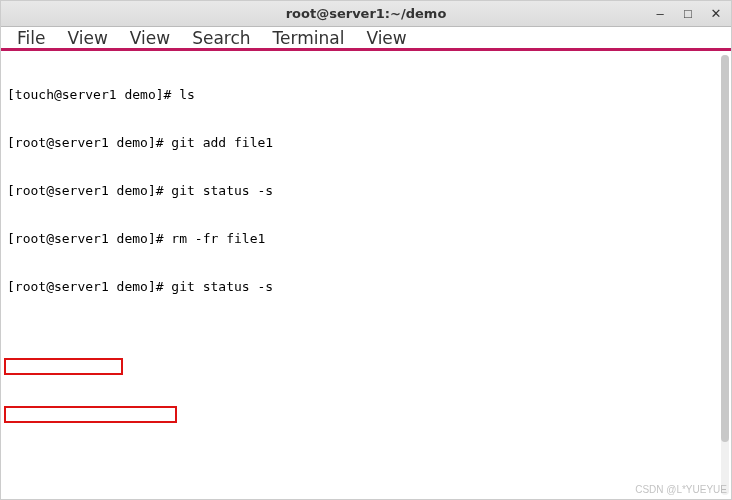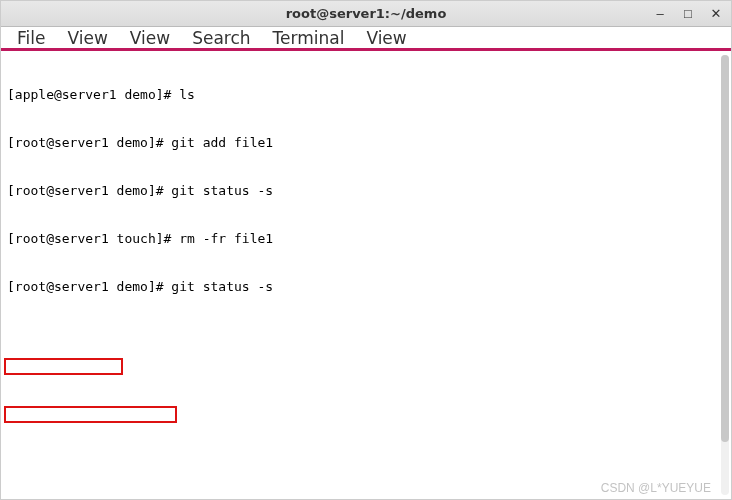--- a/index.html
+++ b/index.html
@@ -94,25 +94,25 @@
       position: absolute;
       left: 0;
       right: 0;
       top: 0;
       height: 88%;
       background: #c8c8c8;
       border-radius: 4px;
     }
     .watermark {
       position: absolute;
-      right: 20px;
+      right: 4px;
       bottom: 4px;
       color: rgba(120,120,120,0.45);
       font-family: sans-serif;
-      font-size: 12px;
+      font-size: 10px;
       pointer-events: none;
     }
   </style>
 </head>
 <body>
 
 <div class="titlebar">
   <span class="title">root@server1:~/demo</span>
   <div class="win-buttons">
     <div class="win-btn">–</div>
@@ -124,24 +124,24 @@
 <div class="menubar">
   <span class="menu-item">File</span>
   <span class="menu-item">View</span>
   <span class="menu-item">View</span>
   <span class="menu-item">Search</span>
   <span class="menu-item">Terminal</span>
   <span class="menu-item">View</span>
 </div>
 
 <div class="terminal">
-  <div class="line">[apple@server1 demo]# ls</div>
+  <div class="line">[touch@server1 demo]# ls</div>
   <div class="line">[root@server1 demo]# git add file1</div>
   <div class="line">[root@server1 demo]# git status -s</div>
-  <div class="line">[root@server1 touch]# rm -fr file1</div>
+  <div class="line">[root@server1 demo]# rm -fr file1</div>
   <div class="line">[root@server1 demo]# git status -s</div>
   
   
   
   
   
   
   
   
   

